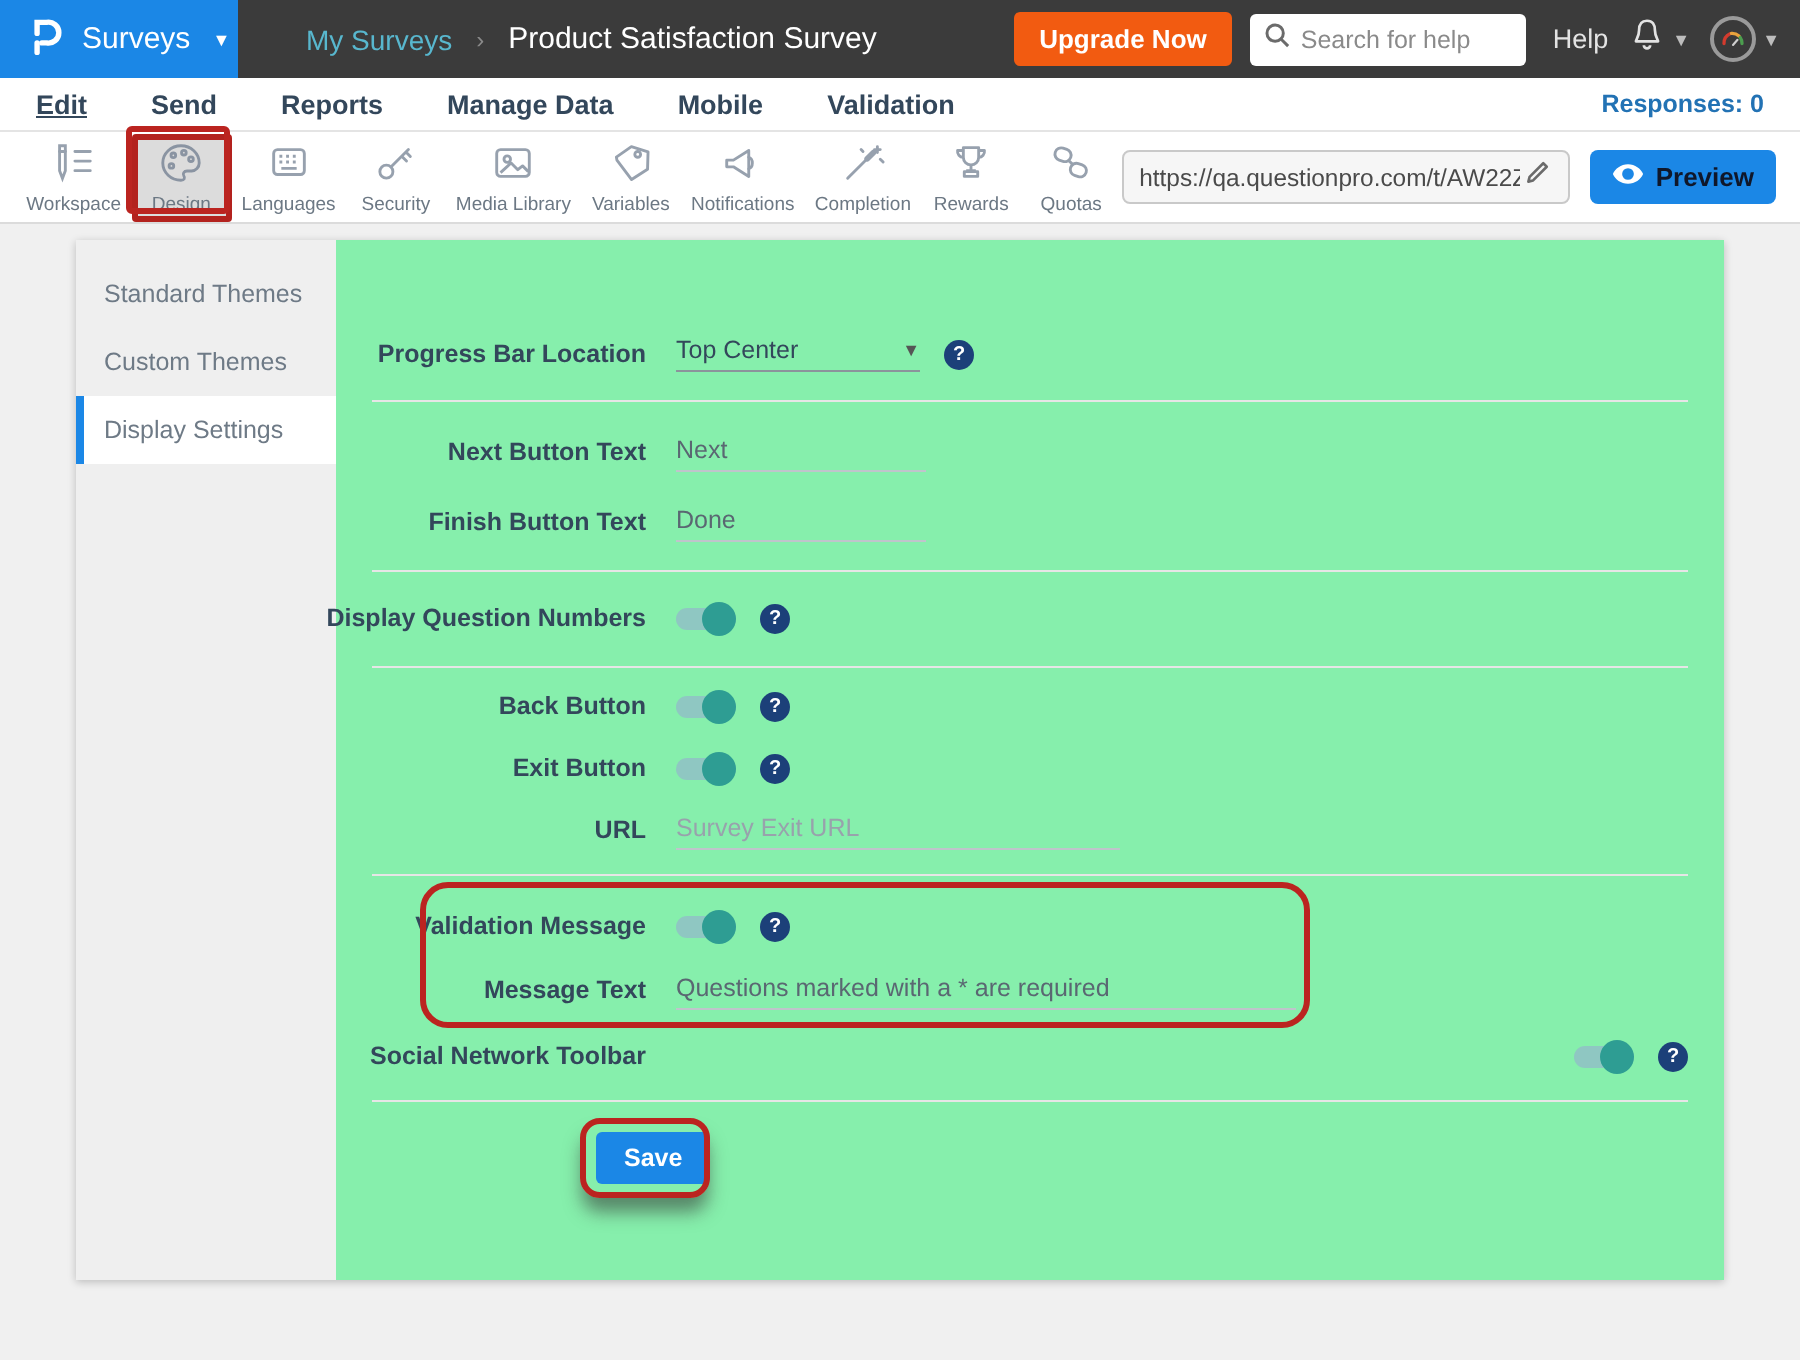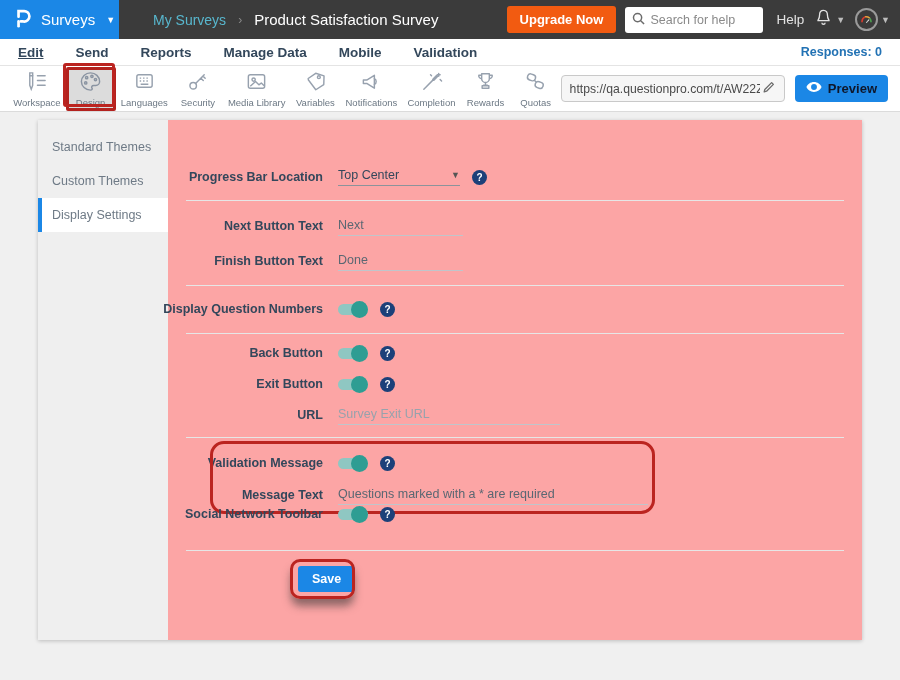--- a/index.html
+++ b/index.html
@@ -36,21 +36,21 @@
   
   .toolbar { position:absolute; top:66px; left:0; width:900px; height:46px; background:#fff; border-bottom:1px solid #DBDBDB; display:flex; align-items:center; padding-left:8px; }
   .tool { display:flex; flex-direction:column; align-items:center; justify-content:center; padding:2px 6px; min-width:50px; height:44px; cursor:pointer; }
   .tool svg { display:block; }
   .tool-label { font-size:9.5px; color:#6C7884; margin-top:4px; white-space:nowrap; }
   .tool.highlight { background:#DCDCDC; border:3px solid #B3221E; border-radius:2px; }
   .url-field { margin-left:auto; display:flex; align-items:center; justify-content:space-between; width:232px; height:27px; background:#F6F6F6; border:1px solid #C9C9C9; border-radius:4px; padding:0 8px; }
   .url-text { font-size:12.2px; color:#4A4A4A; white-space:nowrap; overflow:hidden; width:190px; }
   .preview-btn { display:flex; align-items:center; gap:6px; background:#1B87E6; color:#0f172a; border:none; border-radius:4px; height:27px; padding:0 11px; margin:0 12px 0 10px; font-size:13px; font-weight:bold; cursor:pointer; font-family:"Liberation Sans", sans-serif;text-align:center; }
   
-  .card { position:absolute; left:38px; top:120px; width:824px; height:520px; background:#fca5a5; box-shadow:0 1px 4px rgba(0,0,0,.22); }
+  .card { position:absolute; left:38px; top:120px; width:824px; height:520px; background:#86efac; box-shadow:0 1px 4px rgba(0,0,0,.22); }
   .side { position:absolute; left:0; top:0; bottom:0; width:130px; background:#EFEFEF; padding-top:10px; }
   .side-item { height:34px; display:flex; align-items:center; padding-left:14px; font-size:12.5px; color:#6E7A86; cursor:pointer; }
   .side-item.active { background:#fff; border-left:4px solid #1B87E6; padding-left:10px; }
   
   .row { position:absolute; display:flex; align-items:center; height:22px; }
   .f-label { width:285px; text-align:right; font-size:12.5px; color:#33475B; font-weight:bold; }
   .f-ctrl { display:flex; align-items:center; margin-left:15px; }
   .underline-input { border:none; outline:none; background:transparent; border-bottom:1px solid #BFC5CB; font-size:12.5px; color:#5A6772; padding:2px 0 3px 0; font-family:"Liberation Sans", sans-serif; }
   .underline-input::placeholder { color:#98A2AC; }
   .select { width:122px; border-bottom:1px solid #8B939B; display:flex; align-items:center; justify-content:space-between; padding-bottom:3px; cursor:pointer; }
@@ -336,21 +336,21 @@
     </div>
     <div class="row" style="left:0; top:364px; right:18px;">
       <span class="f-label">Message Text</span>
       <span class="f-ctrl">
         <input class="underline-input" style="width: 310px;" value="Questions marked with a * are required">
       </span>
     </div>
 
     <div class="anno" style="left:172px; top:321px; width:445px; height:73px; border-radius:14px;"></div>
 
-    <div class="row" style="left:0; top:383px; right:18px;">
+    <div class="row" style="left:0; top:397px; right:18px;justify-content:space-between;">
       <span class="f-label">Social Network Toolbar</span>
       <span class="f-ctrl">
         <span class="toggle">
             <span class="track"></span>
             <span class="knob"></span>
           </span>
         <span class="help-dot"></span>
       </span>
     </div>
     <div class="divider" style="top:430px;"></div>

